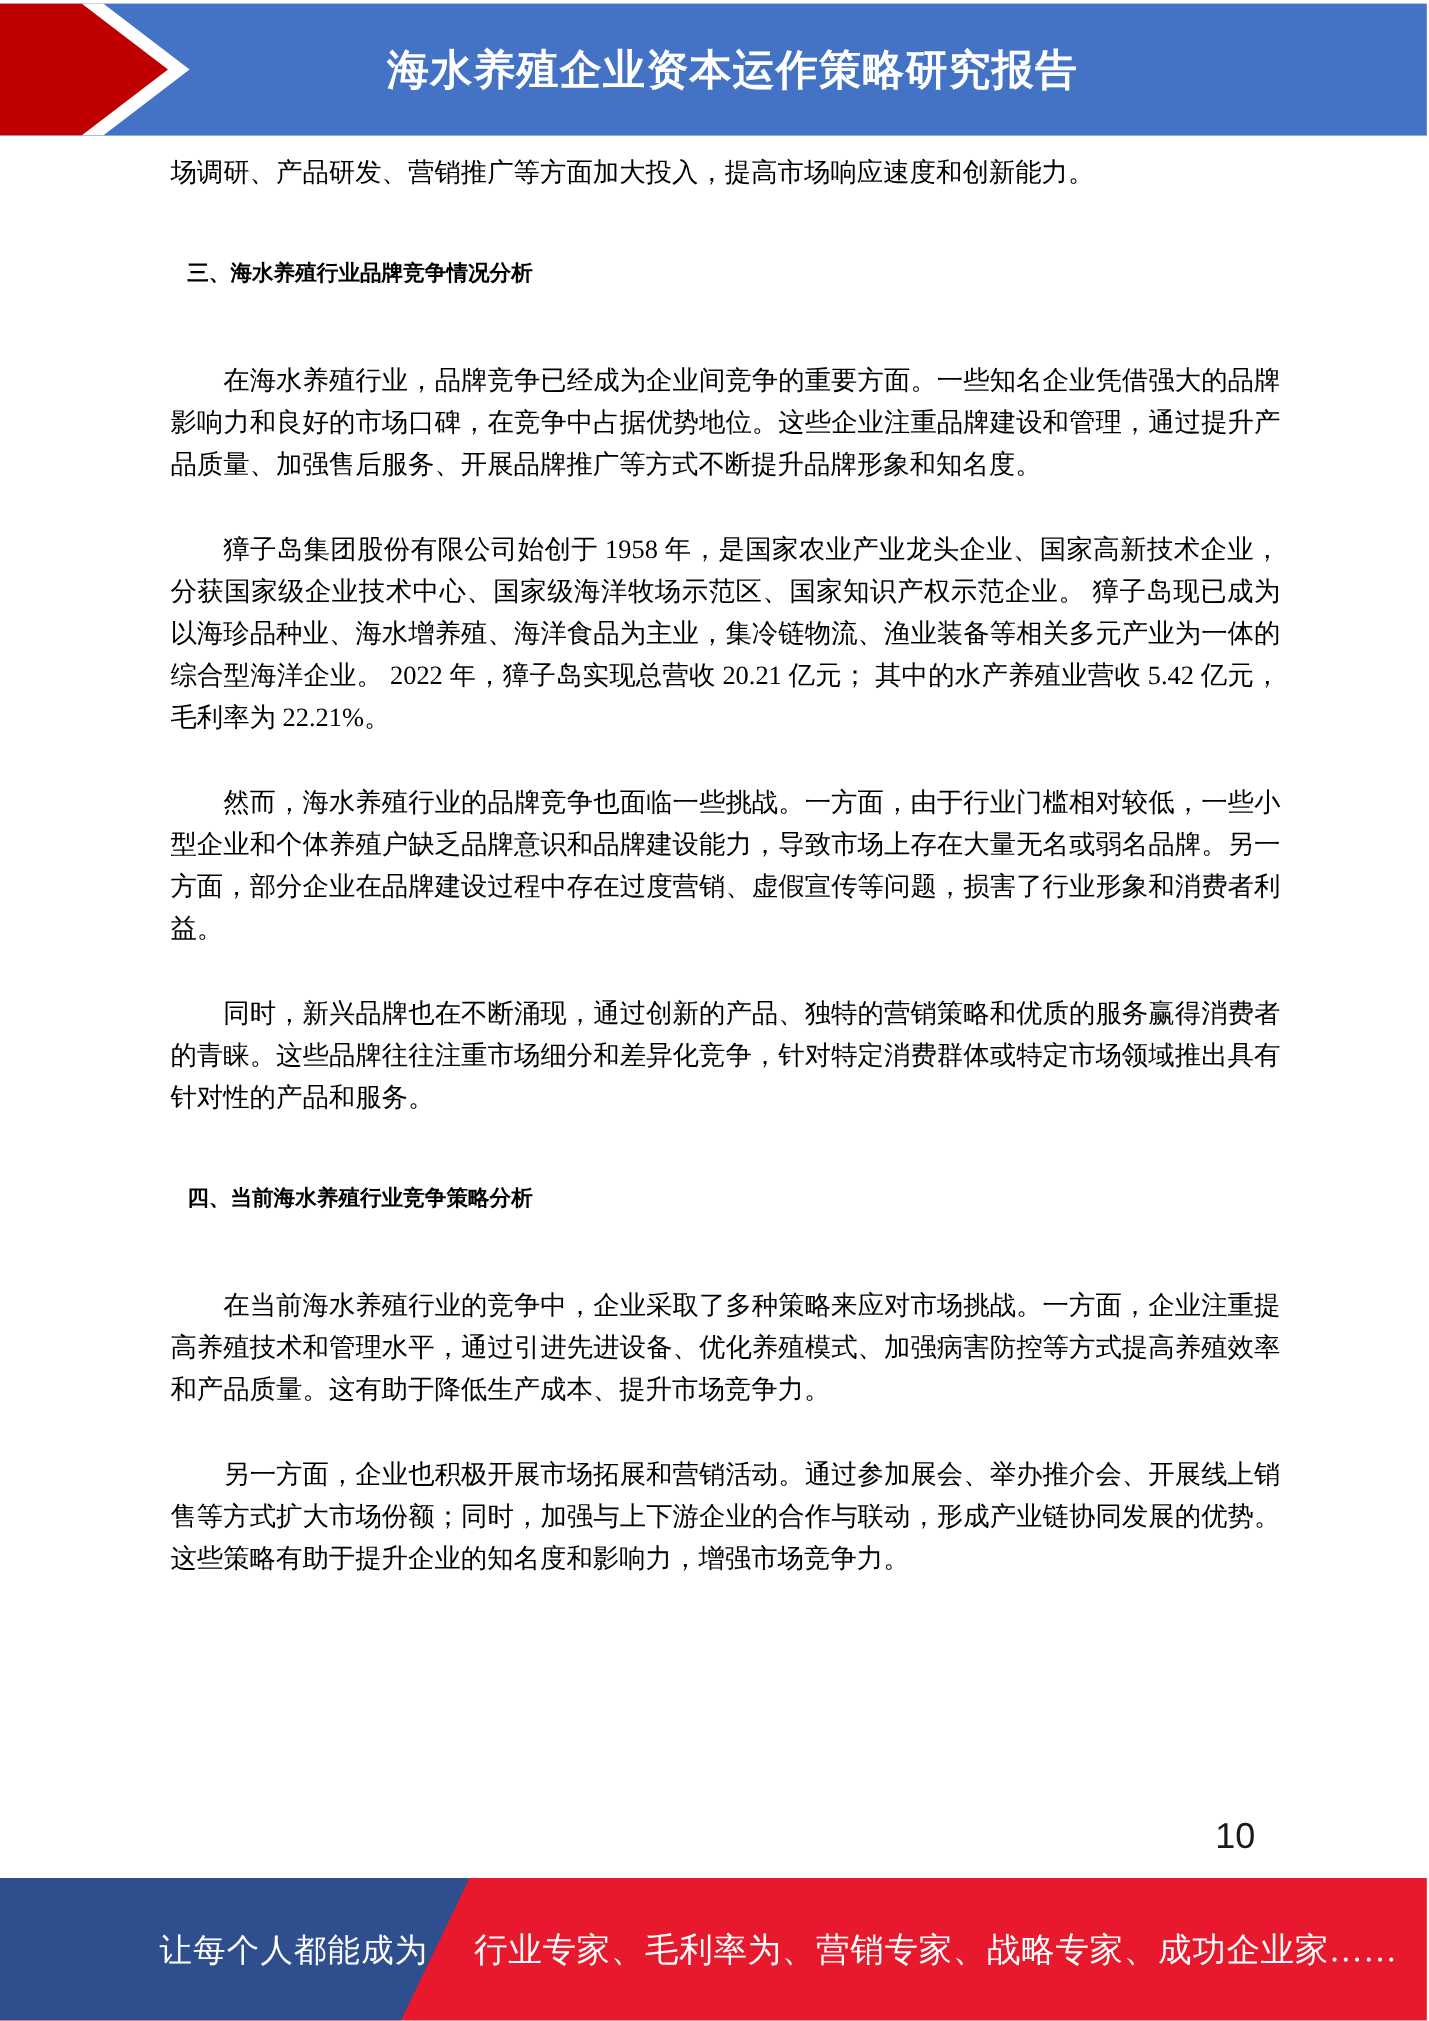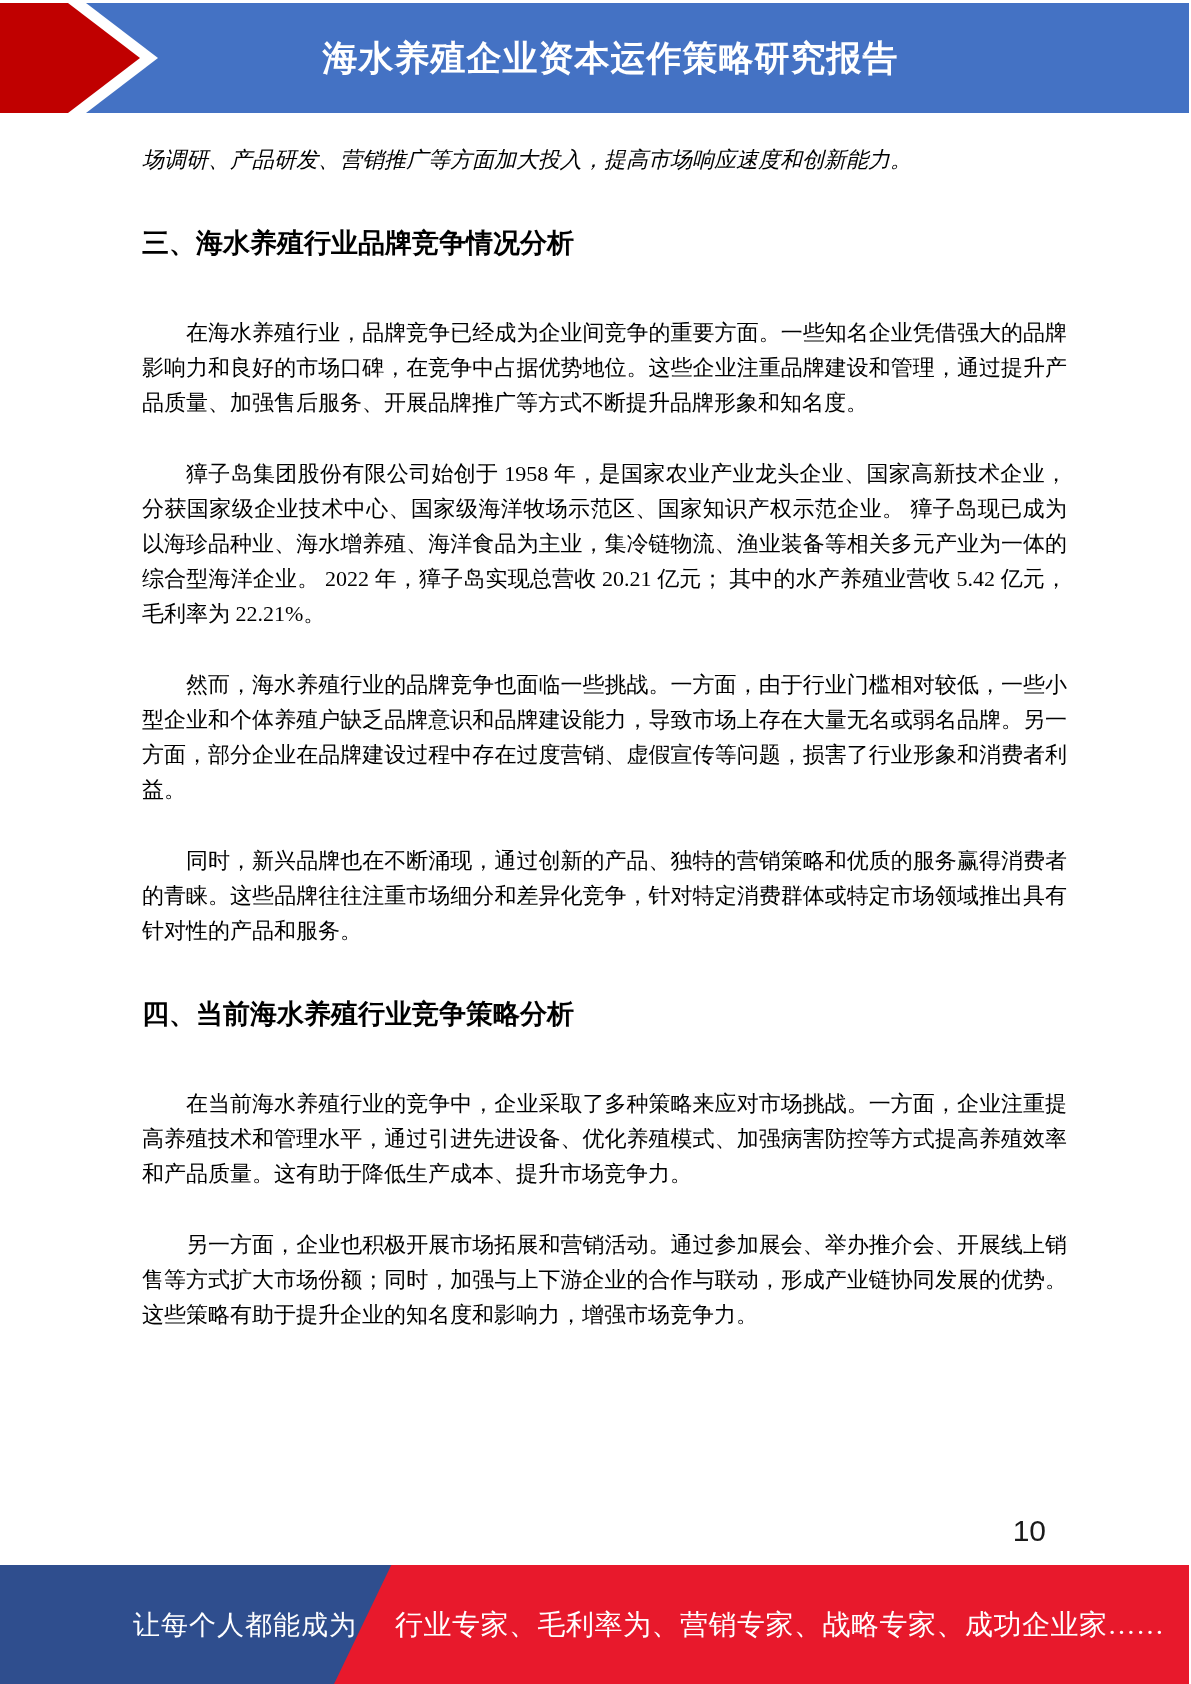--- a/index.html
+++ b/index.html
@@ -48,28 +48,28 @@
     color: #000000;
   }
   .para {
     font-size: 22px;
     line-height: 35px;
     text-align: justify;
     text-indent: 44px;
     margin: 0 0 36px 0;
     word-break: break-all;
   }
-  .para.no-indent { text-indent: 0; margin-top: 26px; font-style: italic; }
+  .para.no-indent { text-indent: 0; margin-top: 10px; }
   .section-heading {
     font-family: "Liberation Sans", "DejaVu Sans", sans-serif;
     font-weight: 700;
-    font-size: 27px;
+    font-size: 18px;
     line-height: 40px;
     color: #000000;
-    margin: 46px 0 52px 0;
+    margin: 46px 0 52px 14px;
   }
 
   
   .page-number {
     position: absolute;
     top: 1514px;
     right: 143px;
     font-family: "Liberation Sans", "DejaVu Sans", sans-serif;
     font-size: 30px;
     color: #1a1a1a;

